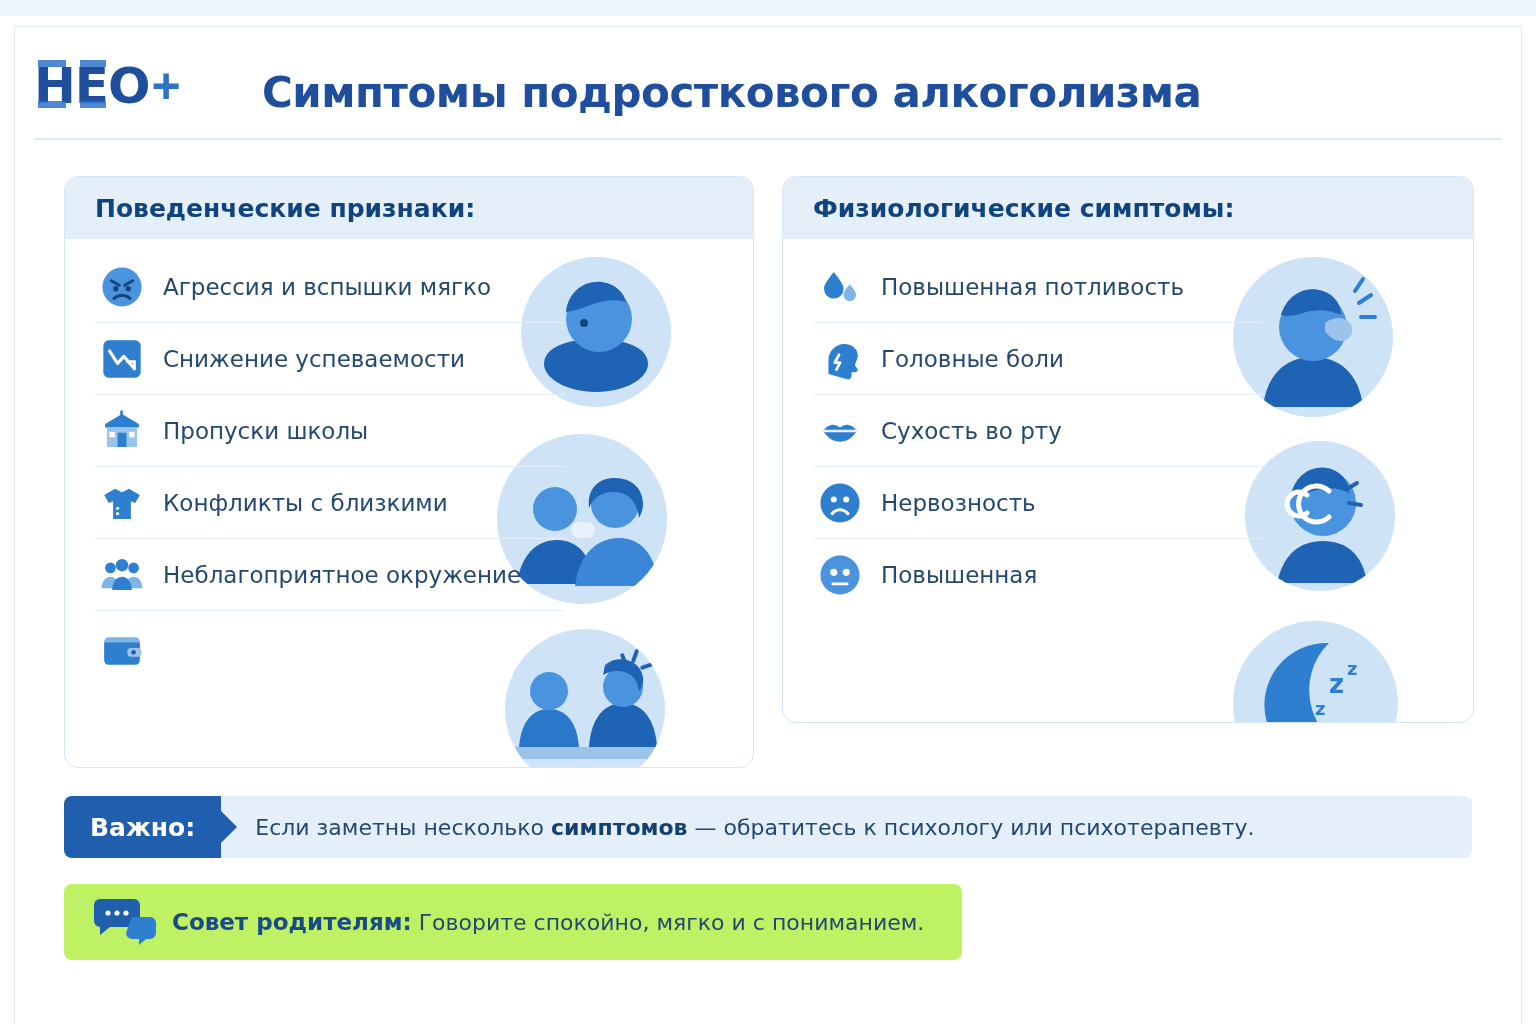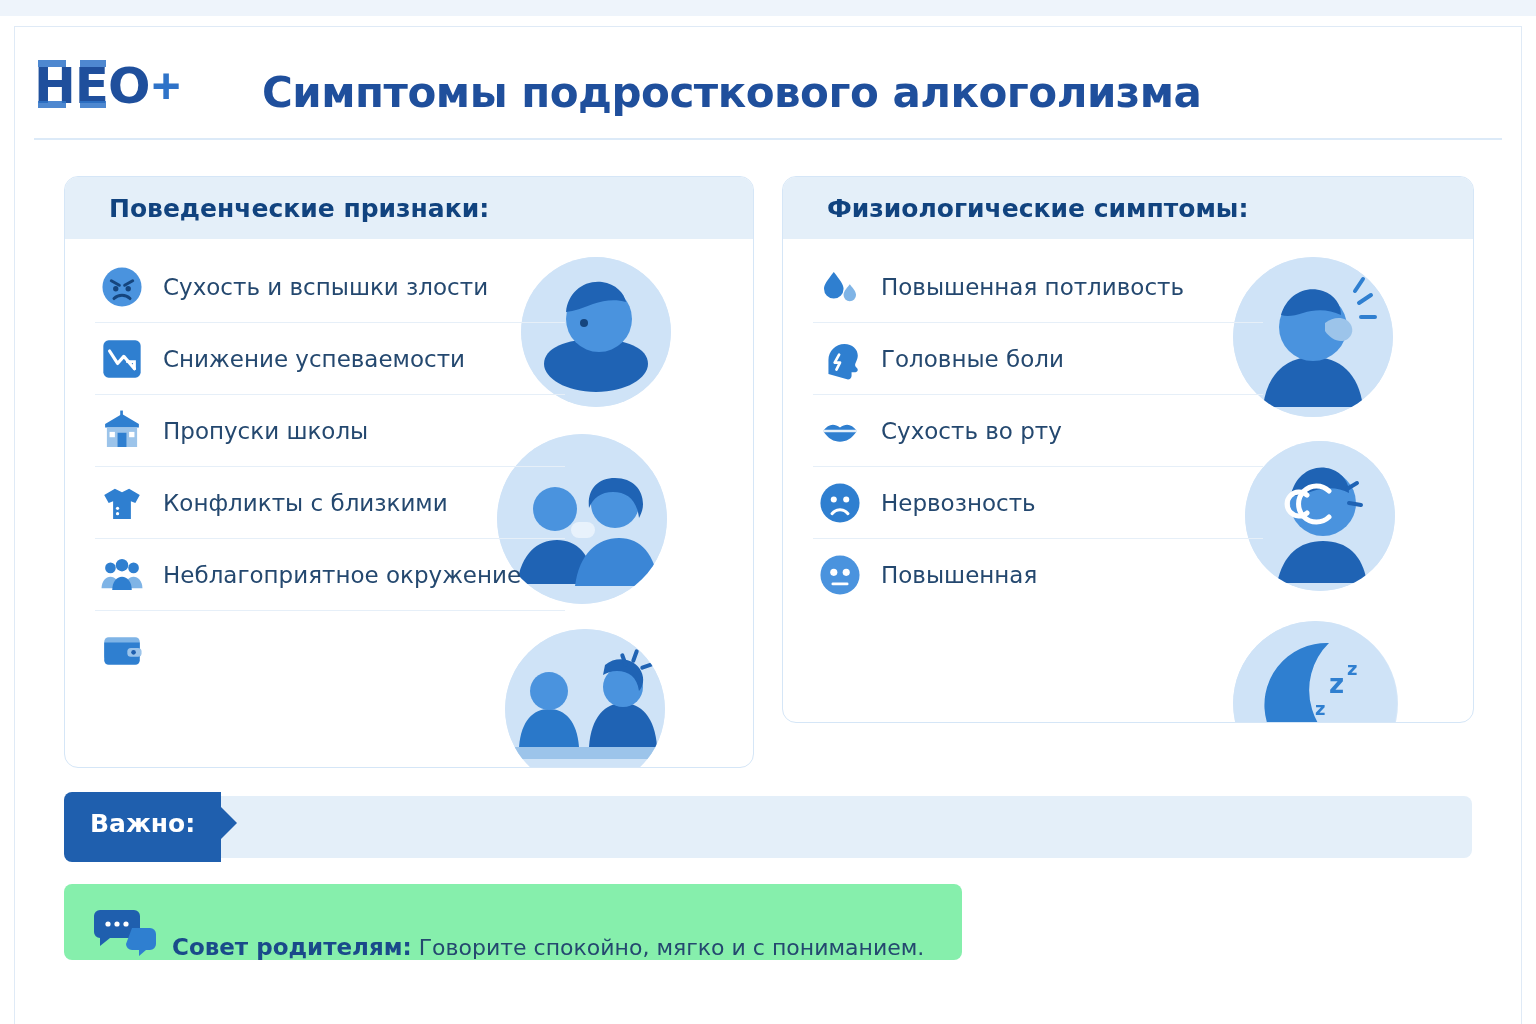--- a/index.html
+++ b/index.html
@@ -94,21 +94,21 @@
     border-radius: 14px;
     overflow: hidden;
   }
   .panel-left  { left: 64px;  top: 160px; width: 688px; height: 590px; }
   .panel-right { left: 782px; top: 160px; width: 690px; height: 545px; }
   .panel-head {
     height: 62px;
     background: #e4eff9;
     display: flex;
     align-items: center;
-    padding-left: 44px;
+    padding-left: 30px;
     box-sizing: border-box;
   }
   .panel-head-text {
     font-size: 25px;
     font-weight: bold;
     color: #11437f;
     font-family: "DejaVu Sans", sans-serif;
   }
   .panel-body {
     position: relative;
@@ -163,21 +163,21 @@
     display: flex;
     align-items: center;
   }
   .important-badge {
     position: relative;
     height: 62px;
     background: #1f5fae;
     border-radius: 8px 0 0 8px;
     display: flex;
     align-items: center;
-    padding: 0 26px 8px 26px;
+    padding: 0 26px 0 26px;
     color: #ffffff;
     font-size: 25px;
     font-weight: bold;
     font-family: "DejaVu Sans", sans-serif;
   }
   .important-badge::after {
     content: "";
     position: absolute;
     right: -16px;
     top: 15px;
@@ -192,24 +192,24 @@
     color: #24486f;
     font-family: "DejaVu Sans", sans-serif;
   }
   .important-text b { color: #14406f; }
   .advice {
     position: absolute;
     left: 64px;
     top: 868px;
     width: 898px;
     height: 76px;
-    background: #86efac;
+    background: #bef264;
     border-radius: 8px;
     display: flex;
-    align-items: flex-end;
+    align-items: center;
     padding-left: 24px;
     box-sizing: border-box;
   }
   .advice-ic { width: 76px; height: 54px; flex: 0 0 76px; }
   .advice-text {
     font-size: 22px;
     color: #24486f;
     font-family: "DejaVu Sans", sans-serif;
     margin-left: 8px;
   }
@@ -287,21 +287,21 @@
         <div class="row">
           <span class="row-ic">
             <svg viewBox="0 0 54 54" width="48" height="48">
               <circle cx="27" cy="27" r="22" fill="#4a93de"></circle>
               <path d="M15 20l9 5M39 20l-9 5" stroke="#15457e" stroke-width="3.4" stroke-linecap="round" fill="none"></path>
               <circle cx="20" cy="29" r="3" fill="#15457e"></circle>
                 <circle cx="34" cy="29" r="3" fill="#15457e"></circle>
               <path d="M18 40c5-5 13-5 18 0" stroke="#15457e" stroke-width="3.4" stroke-linecap="round" fill="none"></path>
             </svg>
           </span>
-          <span class="row-label">Сухость и вспышки злости</span>
+          <span class="row-label">Агрессия и вспышки мягко</span>
         </div>
 
         <div class="row">
           <span class="row-ic">
             <svg viewBox="0 0 54 54" width="48" height="48">
               <rect x="6" y="6" width="42" height="42" rx="6" fill="#2f7fd0"></rect>
               <path d="M13 18l9 14 7-8 12 14" stroke="#ffffff" stroke-width="3.6" fill="none" stroke-linejoin="round" stroke-linecap="round"></path>
               <path d="M41 38v-8h-8" stroke="#ffffff" stroke-width="3.2" fill="none" stroke-linecap="round"></path>
             </svg>
           </span>
@@ -462,20 +462,23 @@
           </span>
           <span class="row-label">Повышенная</span>
         </div>
 
       </div>
     </div>
   </div>
 
   <div class="important">
     <div class="important-badge">Важно:</div>
+    <div class="important-text">
+      <span>Если заметны несколько </span><b>симптомов</b><span> — обратитесь к психологу или психотерапевту.</span>
+    </div>
   </div>
 
   <div class="advice">
     <span class="advice-ic">
       <svg viewBox="0 0 76 54" width="76" height="54">
         <path d="M6 10a6 6 0 0 1 6-6h34a6 6 0 0 1 6 6v16a6 6 0 0 1-6 6H22l-10 8v-8h-0a6 6 0 0 1-6-6z" fill="#1f5fae"></path>
         <circle cx="20" cy="18" r="2.6" fill="#ffffff"></circle>
           <circle cx="29" cy="18" r="2.6" fill="#ffffff"></circle>
           <circle cx="38" cy="18" r="2.6" fill="#ffffff"></circle>
         <path d="M44 22h18a6 6 0 0 1 6 6v10a6 6 0 0 1-6 6h-4l-7 6v-6h-7a6 6 0 0 1-6-6z" fill="#2f7fd0"></path>

